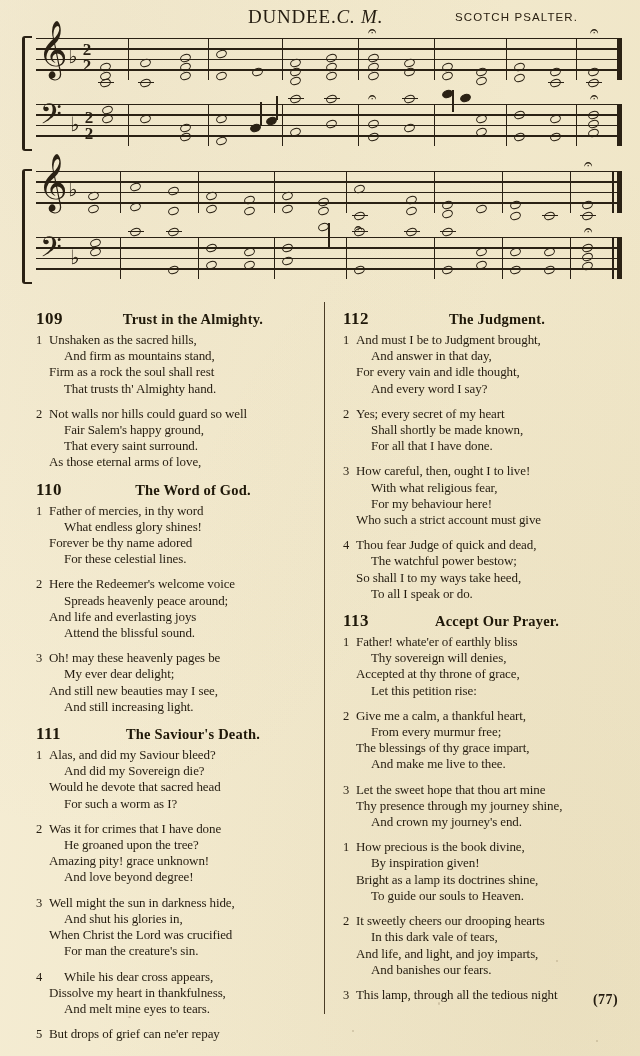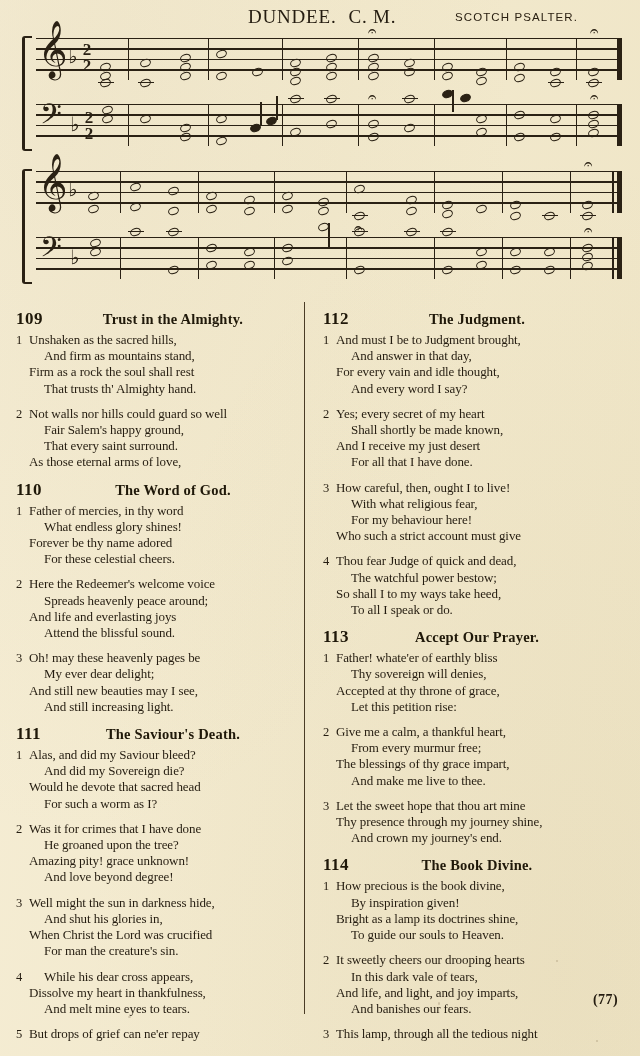--- a/index.html
+++ b/index.html
@@ -40,21 +40,22 @@
     top: 6px;
     font-size: 19px;
     letter-spacing: 0.8px;
     font-variant: small-caps;
     text-transform: uppercase;
     font-weight: normal;
     color: #241c10;
   }
   .tune-title .big { font-size: 19px; }
   .tune-meter {
-    margin-left: 12px;
+    margin-left: 0;
+    font-style: italic;
   }
   .tune-source {
     position: absolute;
     left: 455px;
     top: 11px;
     font-size: 11.5px;
     letter-spacing: 1.1px;
     text-transform: uppercase;
     font-family: "Liberation Sans", sans-serif;
     color: #2b2113;
@@ -180,21 +181,21 @@
   .columns {
     position: relative;
     display: flex;
     margin: 10px 16px 0 16px;
     height: 720px;
   }
   .col {
     width: 288px;
     box-sizing: border-box;
   }
-  .col.left { padding-right: 12px; }
+  .col.left { padding-right: 12px; margin-left: 20px; }
   .col.right { padding-left: 18px; }
   .divider {
     width: 1px;
     background: #4a3c26;
     margin: 2px 0 6px 0;
     align-self: stretch;
   }
 
   .hymn { margin-bottom: 2px; }
   .hymn-head {
@@ -531,21 +532,21 @@
         <div class="hymn">
           <div class="hymn-head">
             <span class="hymn-number">110</span>
             <span class="hymn-title">The Word of God.</span>
           </div>
           <div class="verse">
             <span class="verse-num">1</span>
             <div class="vline">Father of mercies, in thy word</div>
             <div class="vline ind">What endless glory shines!</div>
             <div class="vline">Forever be thy name adored</div>
-            <div class="vline ind">For these celestial cheers.</div>
+            <div class="vline ind">For these celestial lines.</div>
           </div>
           <div class="verse">
             <span class="verse-num">2</span>
             <div class="vline">Here the Redeemer's welcome voice</div>
             <div class="vline ind">Spreads heavenly peace around;</div>
             <div class="vline">And life and everlasting joys</div>
             <div class="vline ind">Attend the blissful sound.</div>
           </div>
           <div class="verse">
             <span class="verse-num">3</span>
@@ -604,21 +605,20 @@
             <span class="verse-num">1</span>
             <div class="vline">And must I be to Judgment brought,</div>
             <div class="vline ind">And answer in that day,</div>
             <div class="vline">For every vain and idle thought,</div>
             <div class="vline ind">And every word I say?</div>
           </div>
           <div class="verse">
             <span class="verse-num">2</span>
             <div class="vline">Yes; every secret of my heart</div>
             <div class="vline ind">Shall shortly be made known,</div>
-            <div class="vline">And I receive my just desert</div>
             <div class="vline ind">For all that I have done.</div>
           </div>
           <div class="verse">
             <span class="verse-num">3</span>
             <div class="vline">How careful, then, ought I to live!</div>
             <div class="vline ind">With what religious fear,</div>
             <div class="vline ind">For my behaviour here!</div>
             <div class="vline">Who such a strict account must give</div>
           </div>
           <div class="verse">
@@ -649,24 +649,20 @@
             <div class="vline ind">And make me live to thee.</div>
           </div>
           <div class="verse">
             <span class="verse-num">3</span>
             <div class="vline">Let the sweet hope that thou art mine</div>
             <div class="vline">Thy presence through my journey shine,</div>
             <div class="vline ind">And crown my journey's end.</div>
           </div>
         </div>
         <div class="hymn">
-          <div class="hymn-head">
-            <span class="hymn-number">114</span>
-            <span class="hymn-title">The Book Divine.</span>
-          </div>
           <div class="verse">
             <span class="verse-num">1</span>
             <div class="vline">How precious is the book divine,</div>
             <div class="vline ind">By inspiration given!</div>
             <div class="vline">Bright as a lamp its doctrines shine,</div>
             <div class="vline ind">To guide our souls to Heaven.</div>
           </div>
           <div class="verse">
             <span class="verse-num">2</span>
             <div class="vline">It sweetly cheers our drooping hearts</div>

